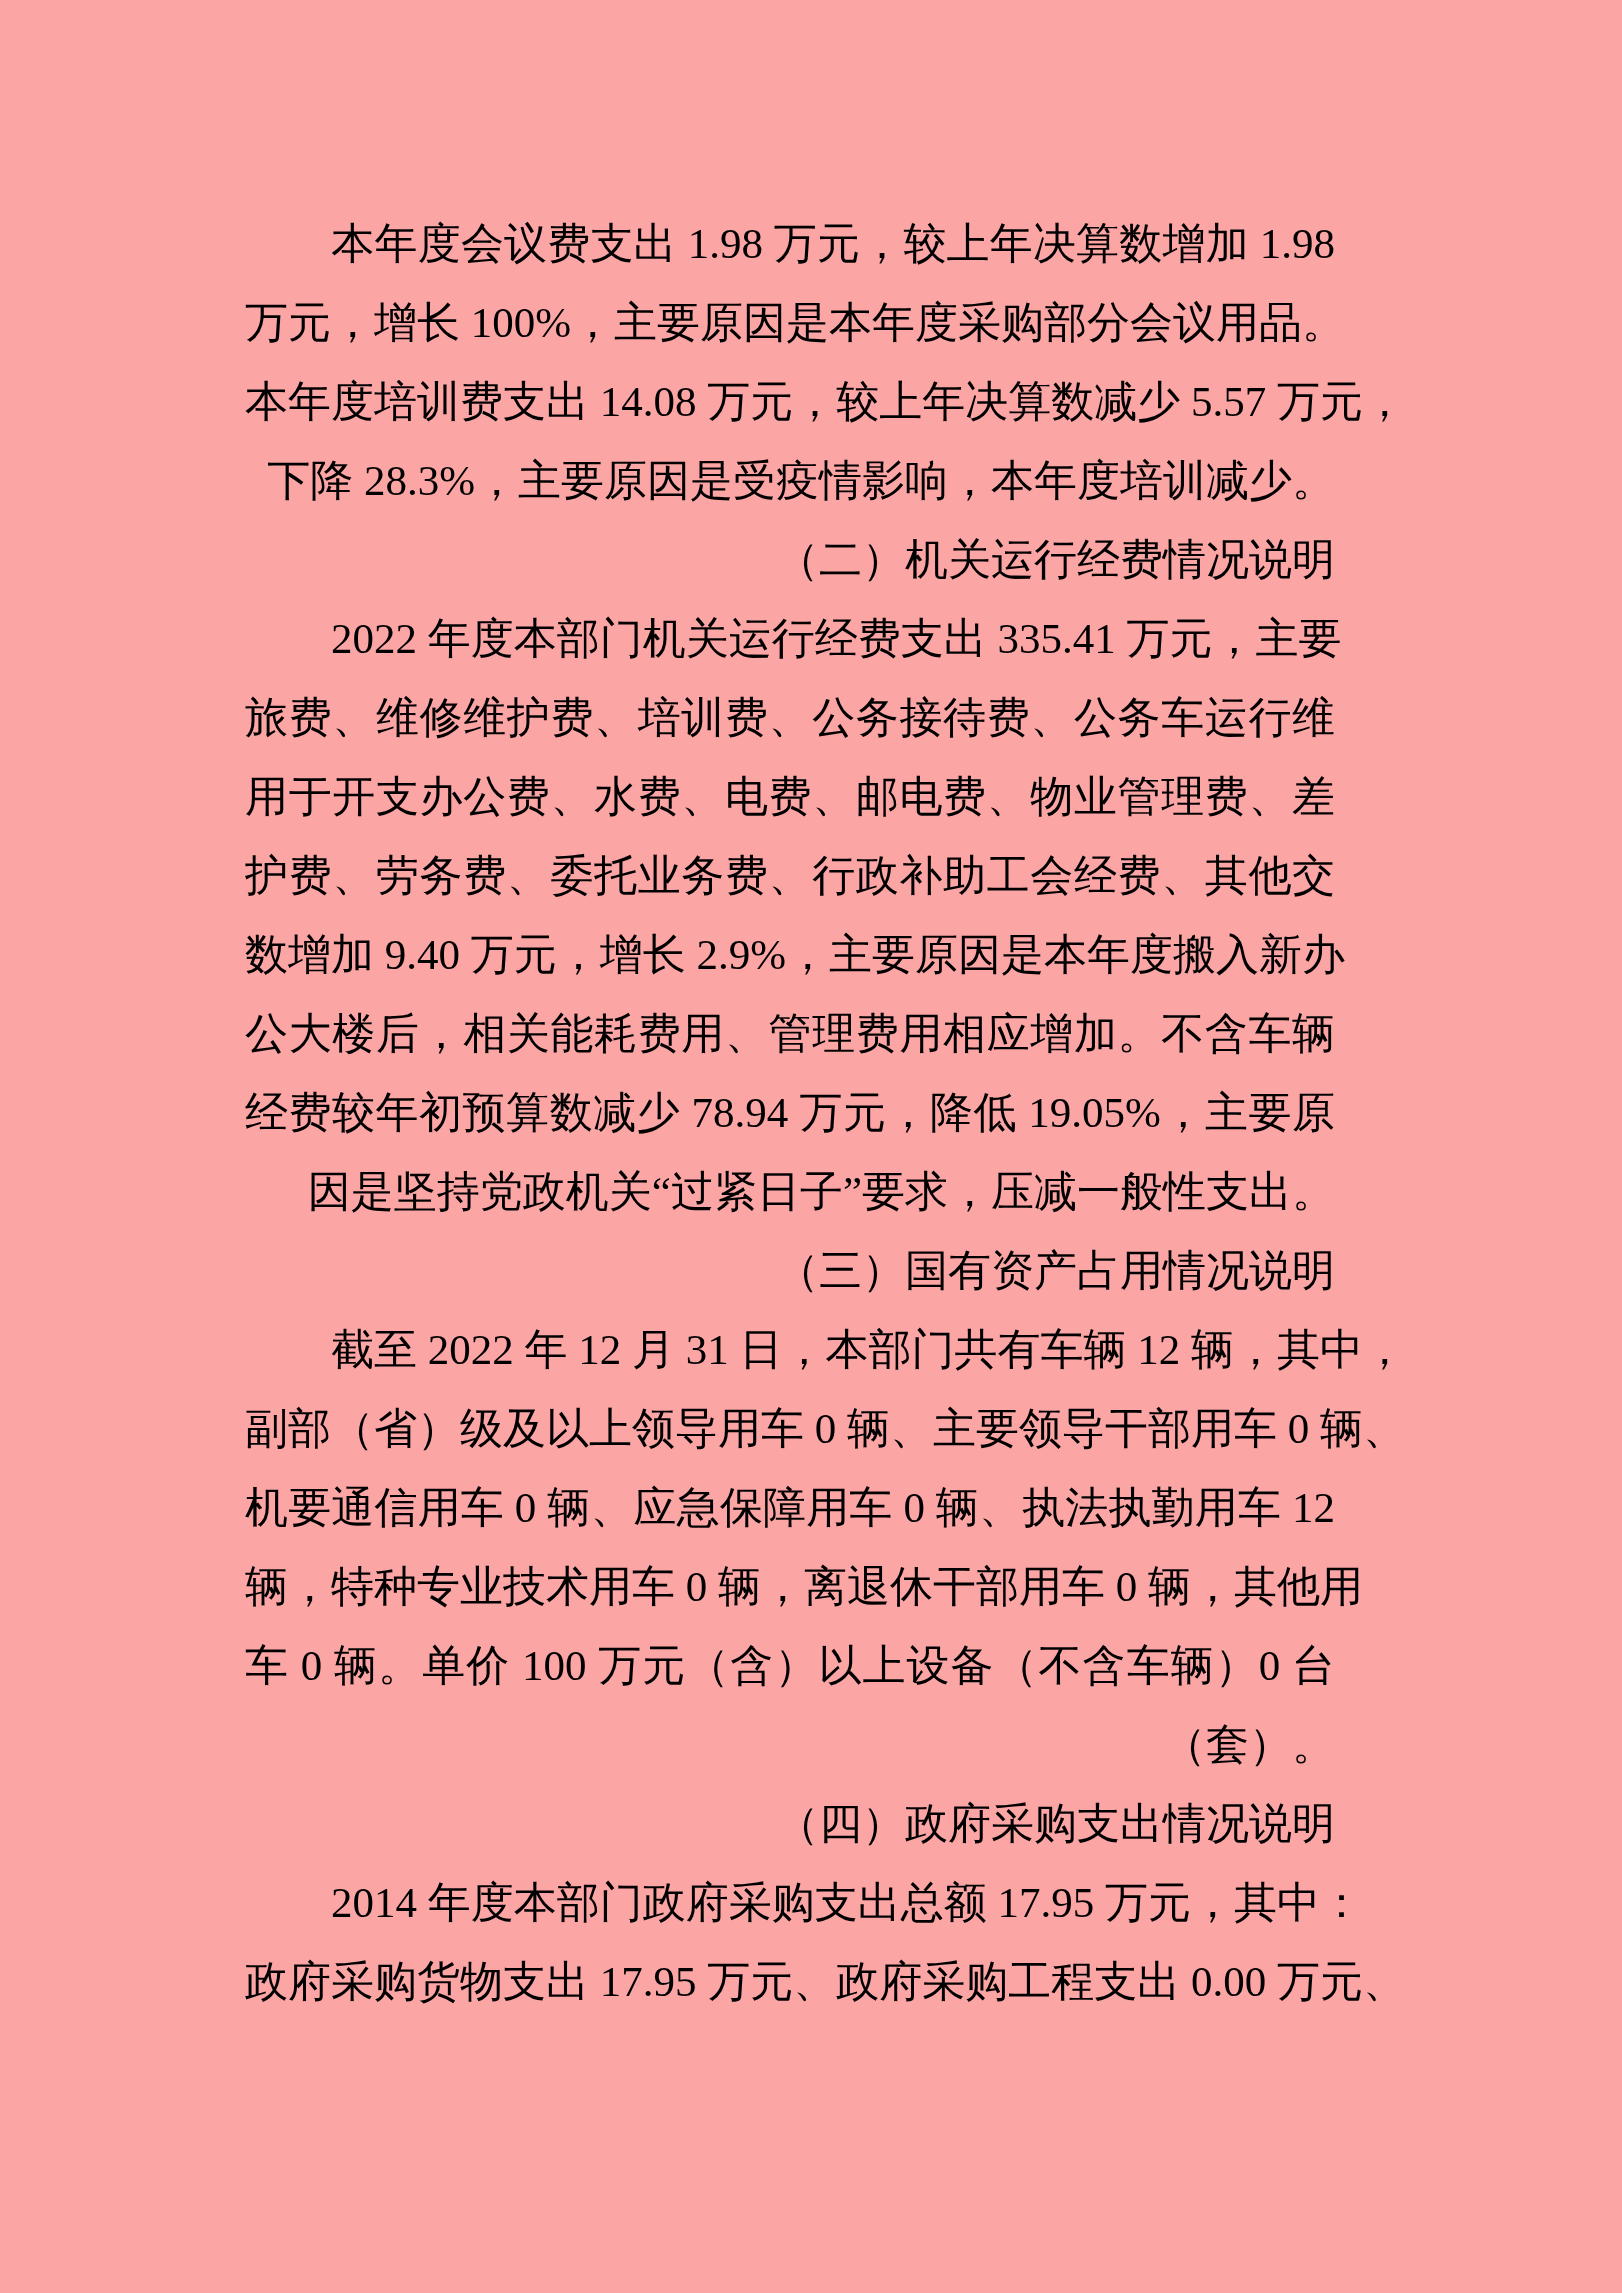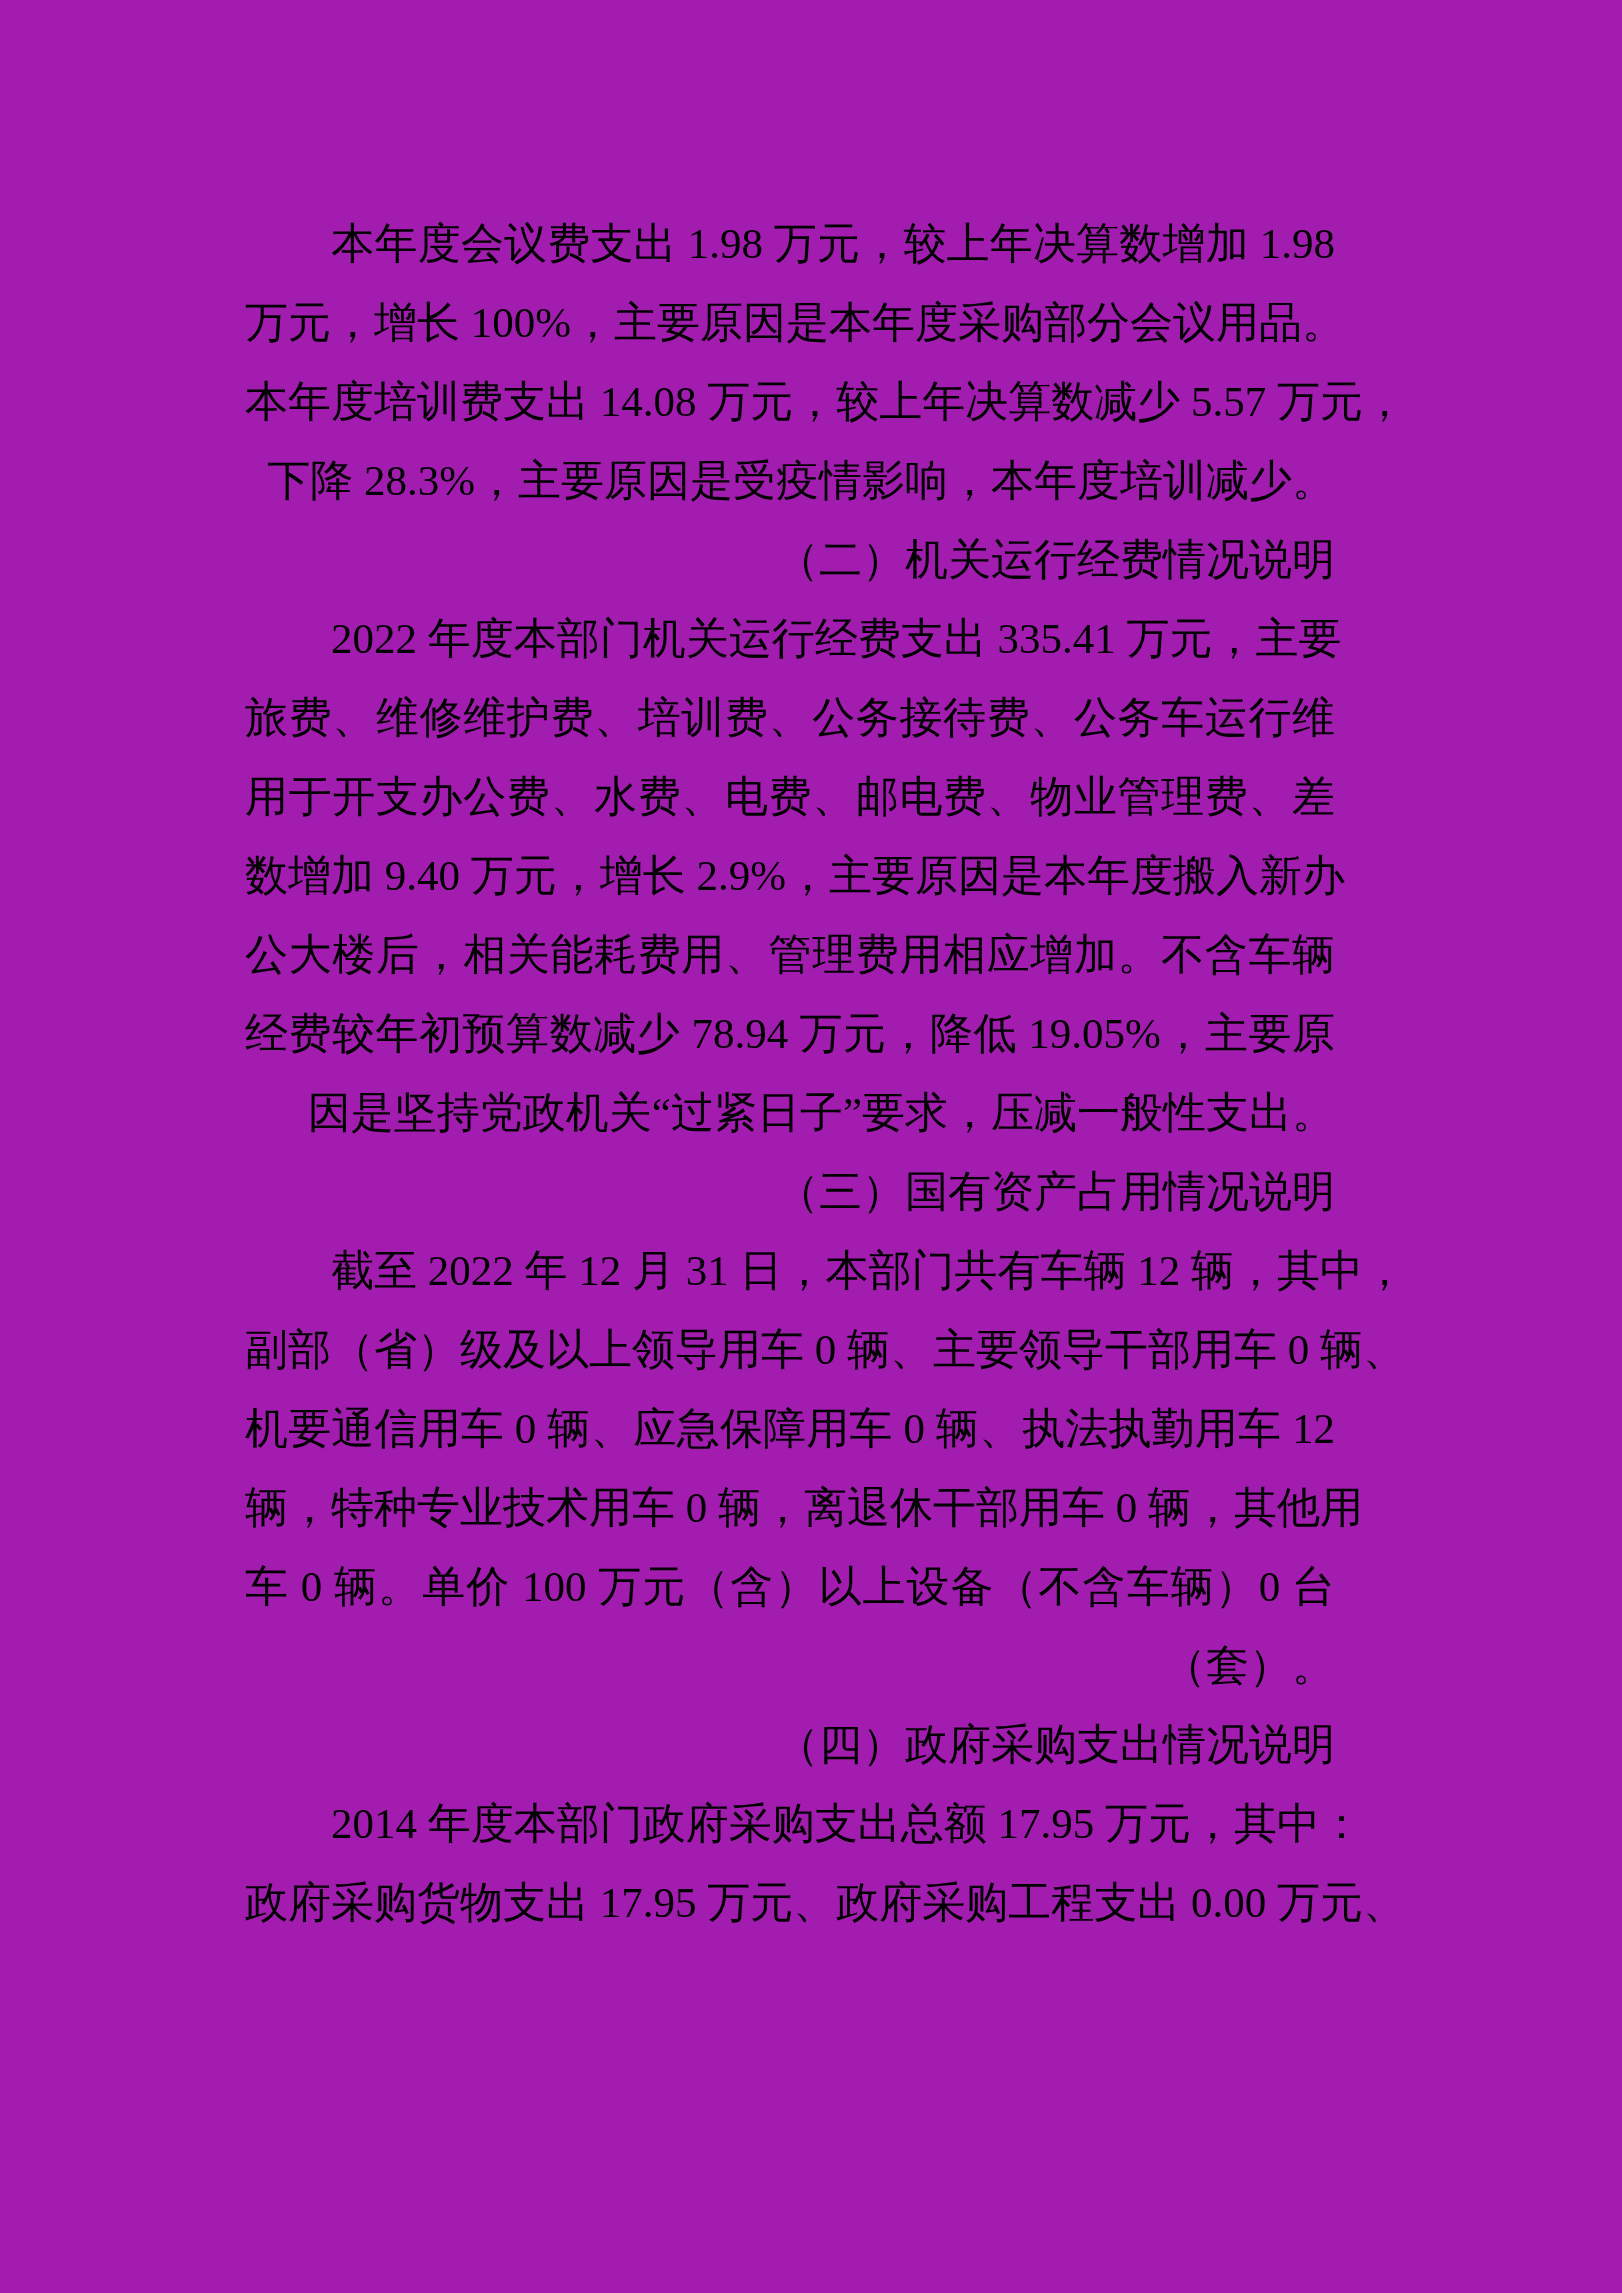--- a/index.html
+++ b/index.html
@@ -37,35 +37,36 @@
   }
   .line.fill {
     text-align: justify;
     text-align-last: justify;
     text-justify: inter-ideograph;
   }
 </style>
 </head>
 <body>
 
-<div class="page" style="background: #a21caf;">
+<div class="page" style="background: #fca5a5;">
   <div class="text-block" id="text-block" style="color: rgb(0, 0, 0);">
       <div class="paragraph">
         <div class="line fill">　　本年度会议费支出 1.98 万元，较上年决算数增加 1.98</div>
         <div class="line fill">万元，增长 100%，主要原因是本年度采购部分会议用品。</div>
         <div class="line fill">本年度培训费支出 14.08 万元，较上年决算数减少 5.57 万元，</div>
         <div class="line">下降 28.3%，主要原因是受疫情影响，本年度培训减少。</div>
       </div>
       <div class="paragraph">
         <div class="line">　　（二）机关运行经费情况说明</div>
       </div>
       <div class="paragraph">
         <div class="line fill">　　2022 年度本部门机关运行经费支出 335.41 万元，主要</div>
         <div class="line fill">旅费、维修维护费、培训费、公务接待费、公务车运行维</div>
         <div class="line fill">用于开支办公费、水费、电费、邮电费、物业管理费、差</div>
+        <div class="line fill">护费、劳务费、委托业务费、行政补助工会经费、其他交</div>
         <div class="line fill">数增加 9.40 万元，增长 2.9%，主要原因是本年度搬入新办</div>
         <div class="line fill">公大楼后，相关能耗费用、管理费用相应增加。不含车辆</div>
         <div class="line fill">经费较年初预算数减少 78.94 万元，降低 19.05%，主要原</div>
         <div class="line">因是坚持党政机关“过紧日子”要求，压减一般性支出。</div>
       </div>
       <div class="paragraph">
         <div class="line">　　（三）国有资产占用情况说明</div>
       </div>
       <div class="paragraph">
         <div class="line fill">　　截至 2022 年 12 月 31 日，本部门共有车辆 12 辆，其中，</div>

